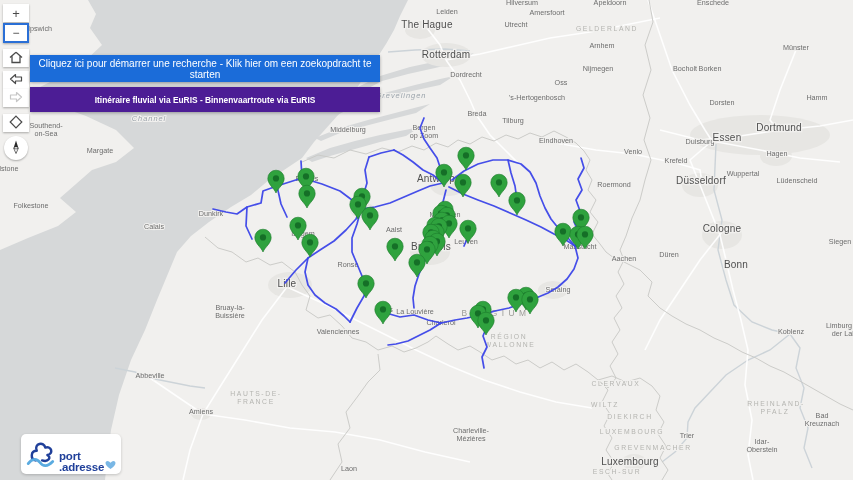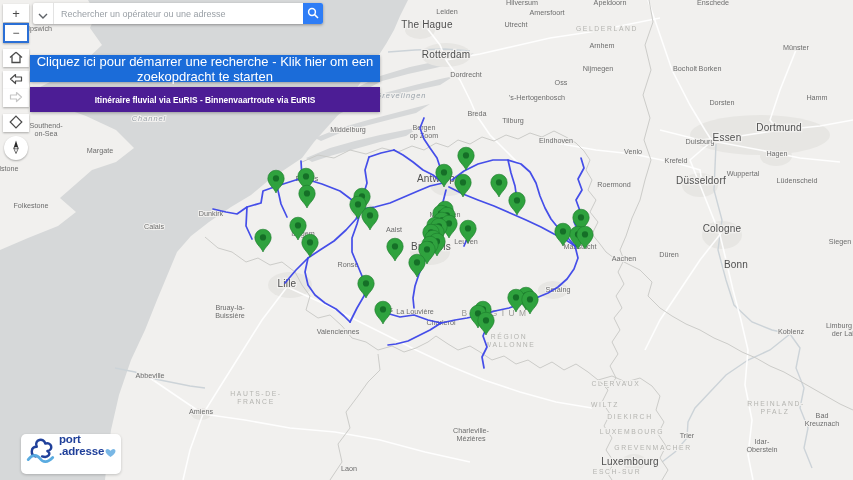--- a/index.html
+++ b/index.html
@@ -39,27 +39,27 @@
   #search-input{flex:1;border:none;outline:none;font-size:9px;padding:0 7px;
       color:#333;font-family:"Liberation Sans",sans-serif;background:transparent;}
   #search-input::placeholder{color:#9aa0a6;}
   #search-go{width:20px;background:#2e7df6;border-radius:0 2px 2px 0;
       display:flex;align-items:center;justify-content:center;cursor:pointer;}
 
   
   .banner{position:absolute;left:30px;width:350px;color:#fff;display:flex;
       align-items:center;justify-content:center;text-align:center;
       box-shadow:0 1px 3px rgba(0,0,0,.3);cursor:pointer;}
-  #banner-blue{top:55px;height:27px;background:#1b6cd9;font-size:13px;}
+  #banner-blue{top:55px;height:27px;background:#1b6cd9;font-size:10px;}
   #banner-cyan{top:87px;height:25px;background:#4c1d95;font-size:8.4px;font-weight:bold;}
 
   
   #logo-box{position:absolute;left:21px;top:434px;width:100px;height:40px;
       background:#fff;border-radius:5px;box-shadow:0 1px 3px rgba(0,0,0,.2);
-      display:flex;align-items:flex-start;padding:0 12px 0 4px;box-sizing:border-box;cursor:pointer;}
+      display:flex;align-items:flex-end;padding:0 12px 0 4px;box-sizing:border-box;cursor:pointer;}
   #logo-text{margin-left:2px;line-height:1.02;}
   #logo-text .l1,#logo-text .l2{font-size:11.5px;font-weight:bold;color:#20409a;
       letter-spacing:-.2px;}
   #logo-heart{margin-left:1px;margin-top:10px;}
 </style>
 </head>
 <body>
 
 <div id="stage">
 
@@ -431,38 +431,20 @@
     <div class="tb" id="compass-btn">
       <span>
         <svg width="16" height="16" viewBox="0 0 16 16">
           <path d="M8 1.5 L10.4 9 L8 7.9 L5.6 9 Z" fill="#2b2b2b"></path>
           <path d="M5.6 9 L8 14.5 L10.4 9 L8 10.1 Z" fill="#ffffff" stroke="#2b2b2b" stroke-width="0.7"></path>
         </svg>
       </span>
     </div>
   </div>
 
-  <div id="search-bar">
-    <div id="search-dd">
-      <span>
-        <svg width="10" height="6" viewBox="0 0 10 6">
-            <path d="M1 1 L5 5 L9 1" fill="none" stroke="#5f6368" stroke-width="1.4"></path>
-          </svg>
-      </span>
-    </div>
-    <input id="search-input" type="text" placeholder="Rechercher un opérateur ou une adresse" style="">
-    <div id="search-go">
-      <span>
-        <svg width="12" height="12" viewBox="0 0 12 12">
-            <circle cx="5" cy="5" r="3.4" fill="none" stroke="#fff" stroke-width="1.5"></circle>
-            <path d="M7.6 7.6 L11 11" stroke="#fff" stroke-width="1.5"></path>
-          </svg>
-      </span>
-    </div>
-  </div>
 
   <div class="banner" id="banner-blue">Cliquez ici pour démarrer une recherche - Klik hier om een zoekopdracht te starten</div>
   <div class="banner" id="banner-cyan">Itinéraire fluvial via EuRIS - Binnenvaartroute via EuRIS</div>
 
   <div id="logo-box">
     <span>
       <svg width="32" height="32" viewBox="0 0 30 30">
         <path d="M10,21 C5,20 5,12 11,12 C8,5 18,3 19,9 C25,7 27,15 21,16 C25,18 22,23 16,21" fill="none" stroke="#20409a" stroke-width="2.3" stroke-linecap="round" stroke-linejoin="round"></path>
         <path d="M3,24 C7,19 11,19 14,23 C17,27 21,27 26,22" fill="none" stroke="#5aabe0" stroke-width="2.6" stroke-linecap="round"></path>
       </svg>

